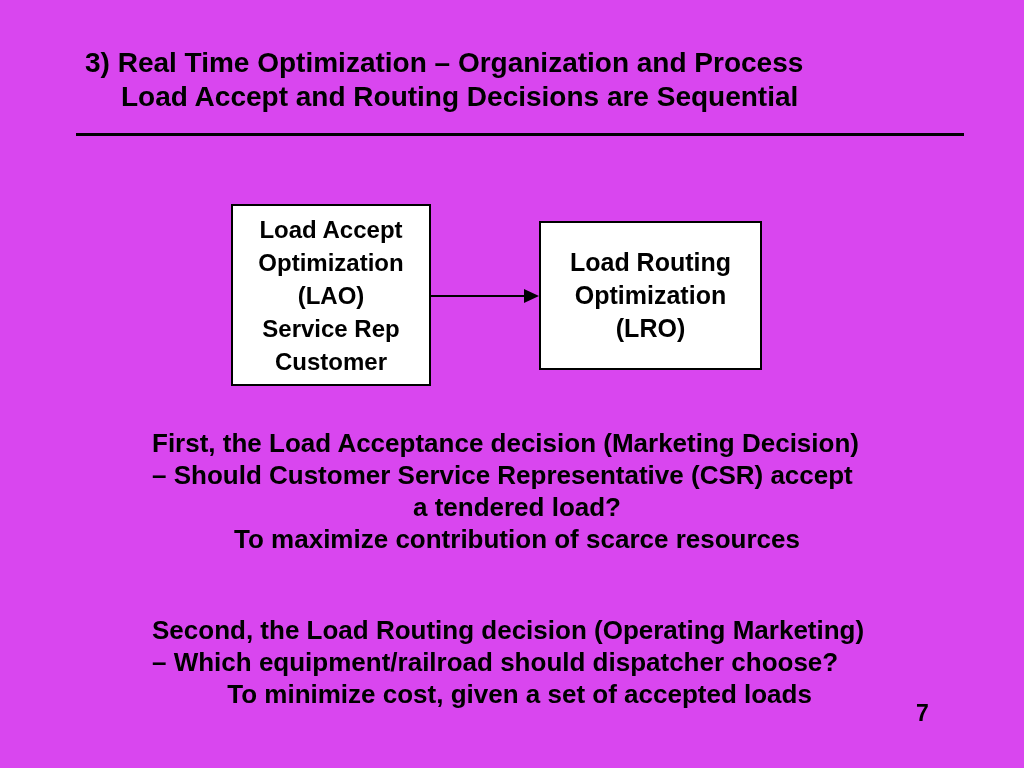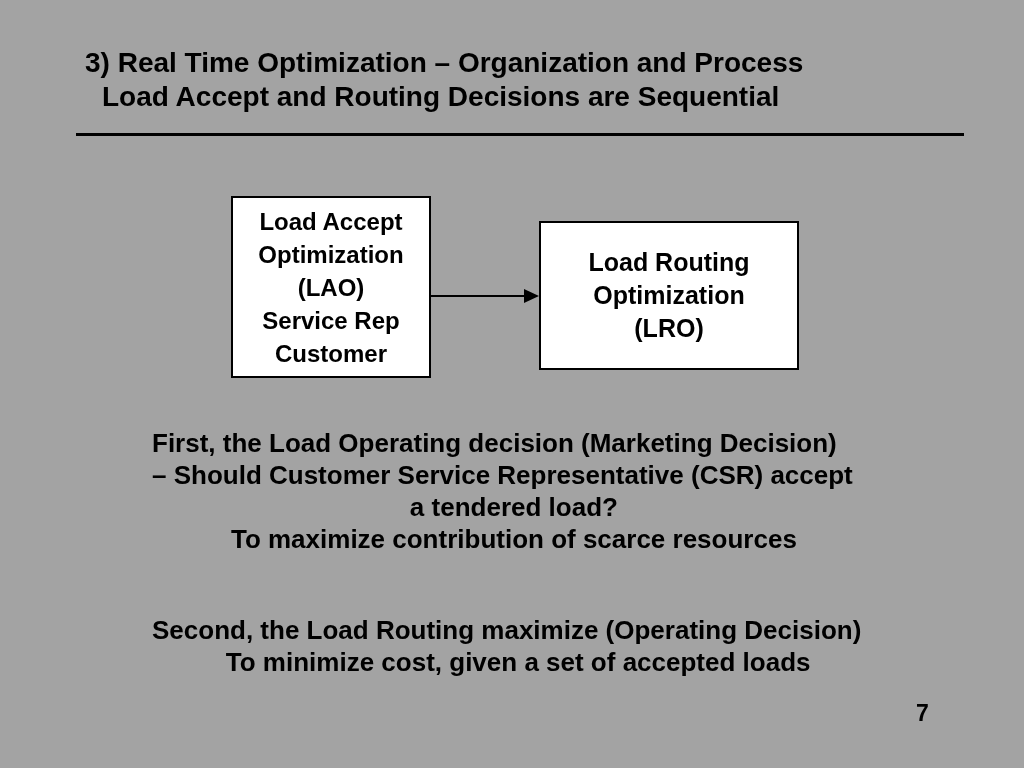--- a/index.html
+++ b/index.html
@@ -4,38 +4,38 @@
 <style>
   html, body {
     margin: 0;
     padding: 0;
     background: #ffffff;
   }
   .slide {
     position: relative;
     width: 1024px;
     height: 768px;
-    background: #a3a3a3;
+    background: #d946ef;
     font-family: "Liberation Sans", sans-serif;
     color: #000000;
     overflow: hidden;
   }
 
   
   .title {
     position: absolute;
     left: 85px;
     top: 46px;
     font-weight: bold;
     font-size: 28px;
     line-height: 34px;
     white-space: nowrap;
   }
   .title-line2 {
-    margin-left: 17px;
+    margin-left: 36px;
   }
 
   
   .rule {
     position: absolute;
     left: 76px;
     top: 133px;
     width: 888px;
     height: 3px;
     background: #000000;
@@ -49,31 +49,31 @@
     background: #ffffff;
     display: flex;
     flex-direction: column;
     justify-content: center;
     align-items: center;
     text-align: center;
     font-weight: bold;
   }
   .box-lao {
     left: 231px;
-    top: 196px;
+    top: 204px;
     width: 200px;
     height: 182px;
     font-size: 24px;
     line-height: 33px;
     justify-content: center;
   }
   .box-lro {
     left: 539px;
     top: 221px;
-    width: 260px;
+    width: 223px;
     height: 149px;
     font-size: 25px;
     line-height: 33px;
   }
 
   
   .arrow {
     position: absolute;
     left: 429px;
     top: 287px;
@@ -126,26 +126,27 @@
     <polygon points="95,2 110,9 95,16" fill="#000000"></polygon>
   </svg>
 
   <div class="box box-lro">
     <div>Load Routing</div>
     <div>Optimization</div>
     <div>(LRO)</div>
   </div>
 
   <div class="para para-1">
-    <div class="bline">First, the Load Operating decision (Marketing Decision)</div>
+    <div class="bline">First, the Load Acceptance decision (Marketing Decision)</div>
     <div class="bline">– Should Customer Service Representative (CSR) accept</div>
     <div class="bline indent">a tendered load?</div>
     <div class="bline indent">To maximize contribution of scarce resources</div>
   </div>
 
   <div class="para para-2">
-    <div class="bline">Second, the Load Routing maximize (Operating Decision)</div>
+    <div class="bline">Second, the Load Routing decision (Operating Marketing)</div>
+    <div class="bline">– Which equipment/railroad should dispatcher choose?</div>
     <div class="bline indent">To minimize cost, given a set of accepted loads</div>
   </div>
 
   <div class="page-number">7</div>
 
 </div>
 
 </body></html>

